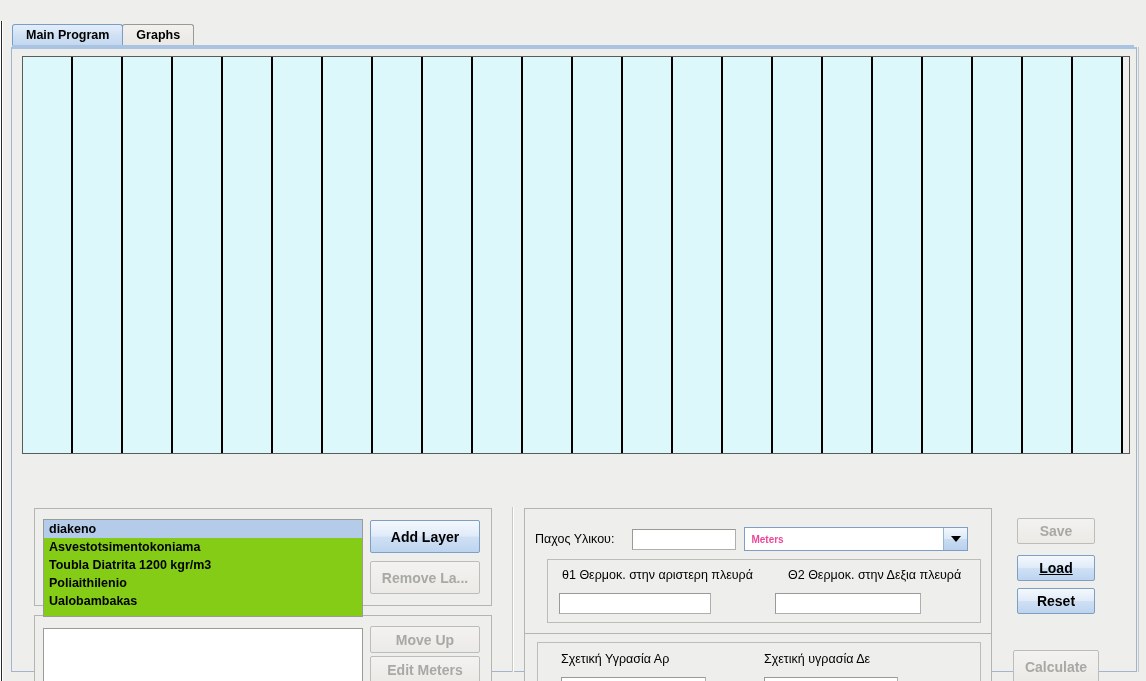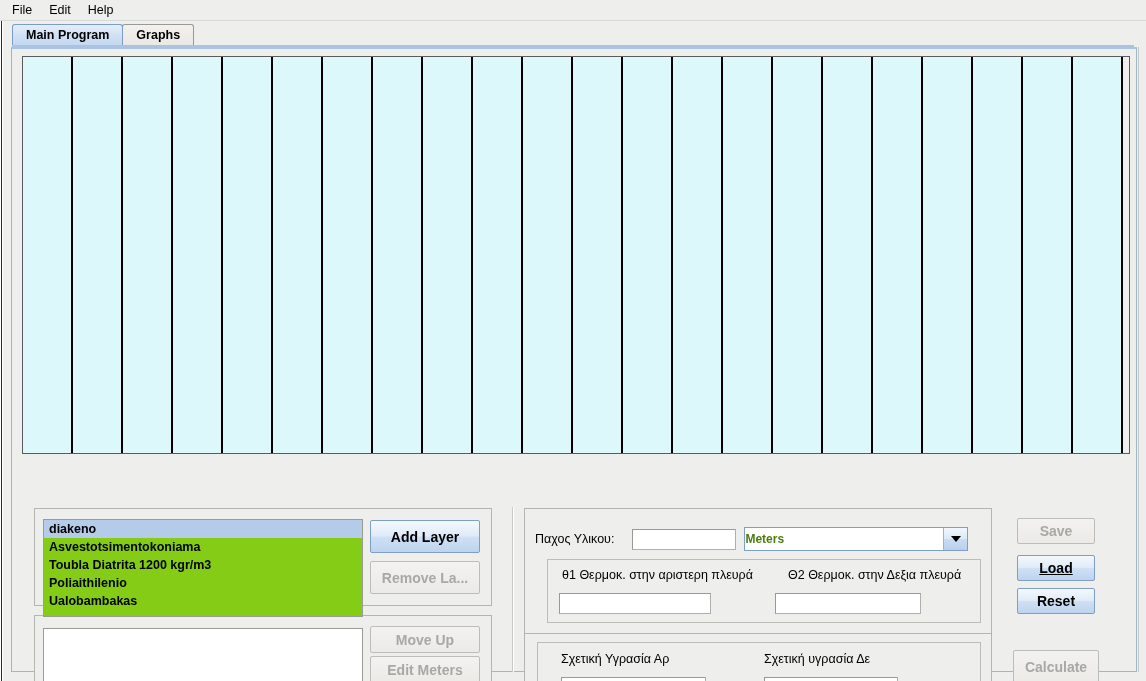--- a/index.html
+++ b/index.html
@@ -246,23 +246,24 @@
     position: relative;
     box-sizing: border-box;
     width: 224px; height: 24px;
     margin-left: 8px;
     background: #ffffff;
     border: 1px solid #7e9ec4;
     display: flex;
     align-items: center;
   }
   .combo .combo-value {
-    font-size: 12px;
+    font-size: 10px;
     font-weight: bold;
-    color: #4d7c0f;
+    color: #ec4899;
+    padding-left: 6px;
   }
   .combo .combo-btn {
     position: absolute;
     right: 0; top: 0;
     width: 24px; height: 100%;
     background: linear-gradient(to bottom, #f2f7fd 0%, #dce9f7 48%, #c9dcf2 52%, #b9d0ec 100%);
     border-left: 1px solid #9ab4d4;
     display: flex;
     align-items: center;
     justify-content: center;
@@ -316,27 +317,20 @@
     background: #eeeeec;
     border-left: 1px solid #c8c8c3;
     box-sizing: border-box;
   }
 </style>
 </head>
 <body>
 
 <div class="app">
 
-  <div class="menubar">
-    <div class="menubar-inner">
-      <div class="menu-item">File</div>
-      <div class="menu-item">Edit</div>
-      <div class="menu-item">Help</div>
-    </div>
-  </div>
 
   <div class="tabstrip">
     <div class="tabs-row">
       <div class="tab selected">
         <span>Main Program</span>
       </div>
       <div class="tab unselected">
         <span>Graphs</span>
       </div>
     </div>

